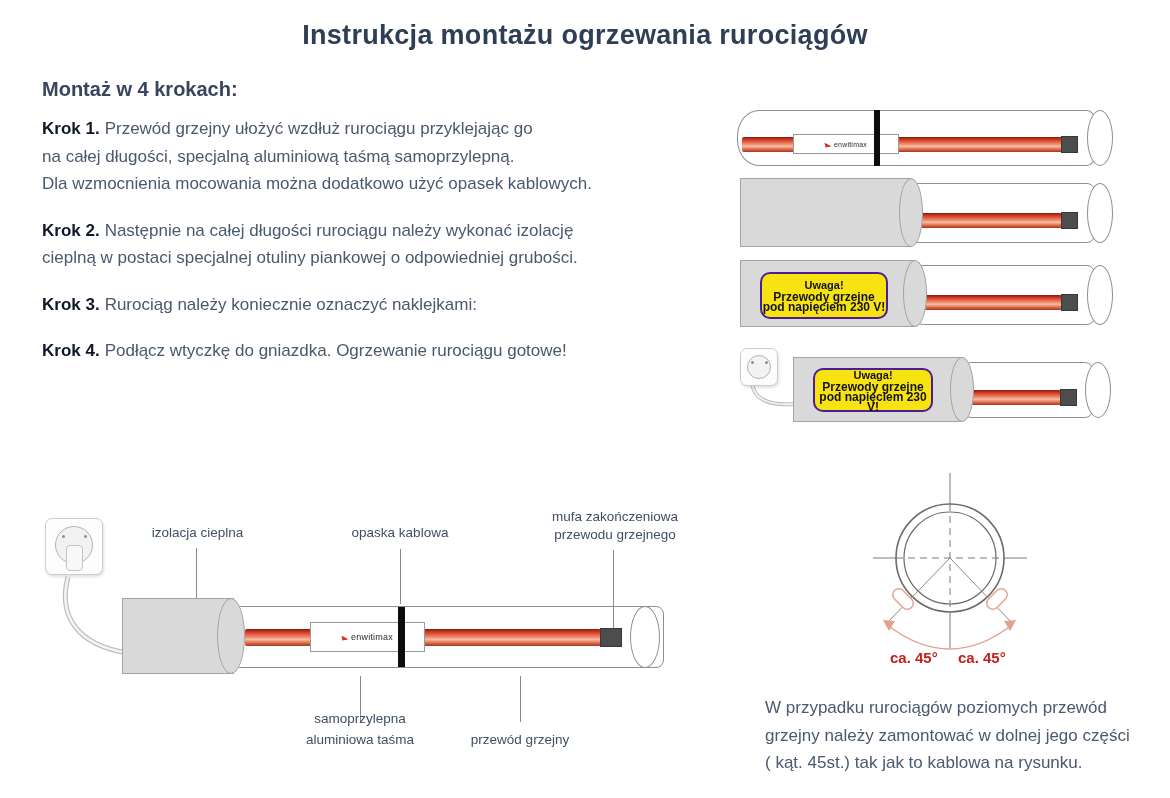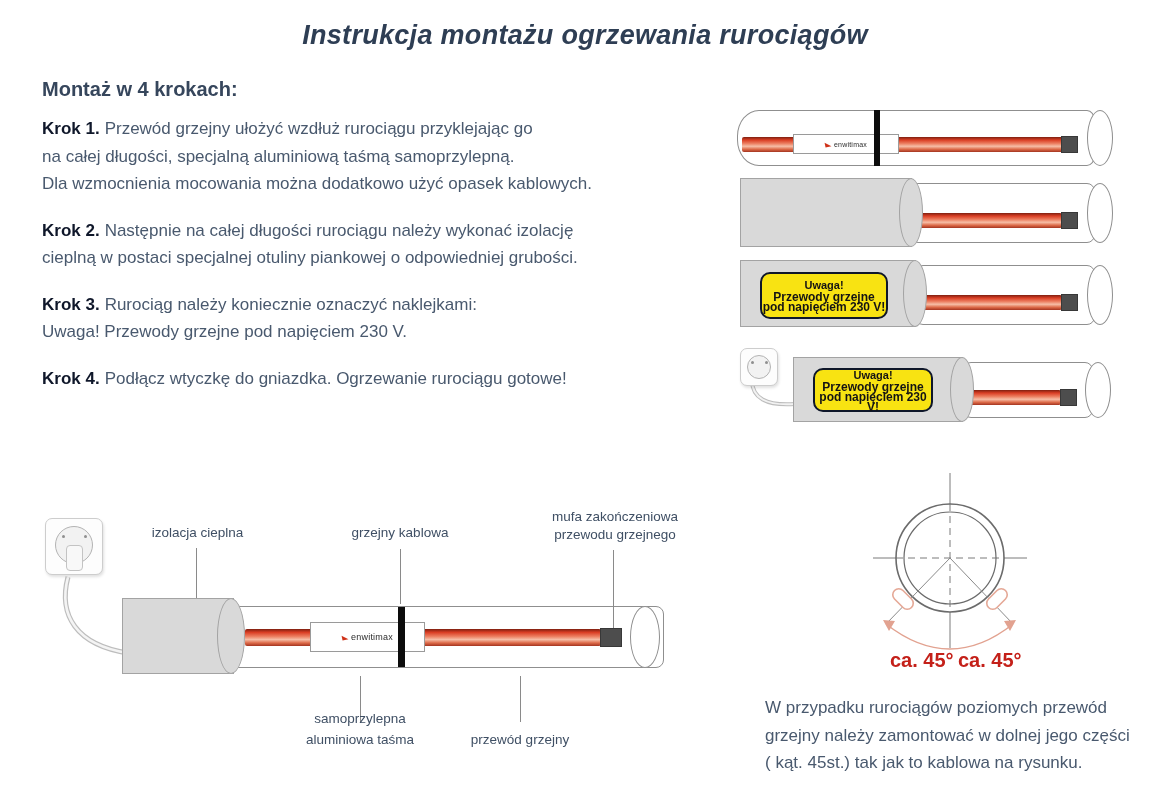--- a/index.html
+++ b/index.html
@@ -2,21 +2,21 @@
 <html><head>
 <meta charset="utf-8">
 <style>
   html,body{margin:0;padding:0;background:#fff;}
   .canvas{
     position:relative;width:1170px;height:798px;background:#ffffff;overflow:hidden;
     font-family:"Liberation Sans", sans-serif;color:#44556b;
   }
   .title{
     position:absolute;top:20px;left:0;right:0;text-align:center;
-    font-size:27px;font-weight:700;color:#2e3e54;letter-spacing:.3px;font-style:italic;
+    font-size:27px;font-weight:700;color:#2e3e54;letter-spacing:.3px;
   }
   
   .steps{position:absolute;left:42px;top:78px;width:650px;}
   .steps-heading{font-size:20px;font-weight:700;color:#36465c;margin:0 0 14px 0;}
   .step{margin:0 0 19px 0;font-size:17px;line-height:27.5px;color:#49596e;}
   .step-label{font-weight:700;color:#0f172a;margin-right:5px;}
   
   .abs{position:absolute;}
   .pipe-body{position:absolute;background:#fff;border:1.5px solid #8f8f8f;
     border-radius:22px 8px 8px 22px / 26px 10px 10px 26px;box-sizing:border-box;}
@@ -25,33 +25,33 @@
     background:linear-gradient(to bottom,#7e1f10,#da3e24 20%,#ed8365 45%,#f6bda6 62%,#dd6a48 82%,#a33420);}
   .muff{position:absolute;background:#4d4d4d;border:1px solid #383838;box-sizing:border-box;}
   .tape{position:absolute;background:#fff;border:1px solid #9a9a9a;box-sizing:border-box;
     display:flex;align-items:center;justify-content:center;gap:3px;}
   .brand-mark{width:0;height:0;border-style:solid;border-width:5px 0 0 6px;
     border-color:transparent transparent transparent #cf3118;transform:rotate(-12deg);}
   .tape-text{font-weight:400;color:#2d2d2d;letter-spacing:.2px;}
   .tie{position:absolute;background:#0c0c0c;}
   .insulation{position:absolute;background:#d9d9d9;border:1px solid #a3a3a3;box-sizing:border-box;}
   .insul-endcap{position:absolute;background:#d9d9d9;border:1px solid #a3a3a3;border-radius:50%;box-sizing:border-box;}
-  .sticker{position:absolute;background:#f8e312;border:2px solid #0f172a;border-radius:10px;
+  .sticker{position:absolute;background:#f8e312;border:2px solid #4c1d95;border-radius:10px;
     display:flex;flex-direction:column;align-items:center;justify-content:center;
     color:#141414;text-align:center;box-sizing:border-box;}
   .sticker .s1{font-weight:700;font-size:11px;line-height:13px;}
   .sticker .s2{font-weight:700;font-size:12px;line-height:10px;}
   .socket{position:absolute;background:#fdfdfd;border:1.5px solid #cdcdcd;border-radius:7px;
     box-shadow:1px 2px 3px rgba(0,0,0,.12);box-sizing:border-box;}
   .socket-circle{position:absolute;border:1.5px solid #b3b3b3;border-radius:50%;background:#f2f2f2;box-sizing:border-box;}
   .socket-hole{position:absolute;width:3px;height:3px;background:#8f8f8f;border-radius:50%;}
   .plug{position:absolute;background:#f8f8f8;border:1.5px solid #c3c3c3;border-radius:4px;box-sizing:border-box;}
   .leader{position:absolute;width:1px;background:#8a8a8a;}
   .dlabel{position:absolute;font-size:13.5px;line-height:17px;color:#3f4f64;text-align:center;}
-  .angle{position:absolute;color:#c42019;font-weight:700;font-size:20px;}
+  .angle{position:absolute;color:#c42019;font-weight:700;font-size:15px;}
   .caption{position:absolute;left:765px;top:694px;width:370px;font-size:17px;line-height:27.5px;color:#49596e;}
 </style>
 </head>
 <body>
 
 <div class="canvas">
 
   <div class="title">Instrukcja montażu ogrzewania rurociągów</div>
 
   <div class="steps">
@@ -60,21 +60,20 @@
       <div><strong class="step-label">Krok 1.</strong><span>Przewód grzejny ułożyć wzdłuż rurociągu przyklejając go</span></div>
       <div>na całej długości, specjalną aluminiową taśmą samoprzylepną.</div>
       <div>Dla wzmocnienia mocowania można dodatkowo użyć opasek kablowych.</div>
     </div>
     <div class="step">
       <div><strong class="step-label">Krok 2.</strong><span>Następnie na całej długości rurociągu należy wykonać izolację</span></div>
       <div>cieplną w postaci specjalnej otuliny piankowej o odpowiedniej grubości.</div>
     </div>
     <div class="step">
       <div><strong class="step-label">Krok 3.</strong><span>Rurociąg należy koniecznie oznaczyć naklejkami:</span></div>
-      <div>Uwaga! Przewody grzejne pod napięciem 230 V.</div>
     </div>
     <div class="step">
       <div><strong class="step-label">Krok 4.</strong><span>Podłącz wtyczkę do gniazdka. Ogrzewanie rurociągu gotowe!</span></div>
     </div>
   </div>
 
   <div class="pipe-body" style="left:737px;top:110px;width:358px;height:56px;"></div>
   <div class="pipe-endcap" style="left:1087px;top:110px;width:26px;height:56px;"></div>
   <div class="cable" style="left:742px;top:137px;width:336px;height:15px;"></div>
   <div class="muff" style="left:1061px;top:136px;width:17px;height:17px;"></div>
@@ -141,21 +140,21 @@
   <div class="tape" style="left:310px;top:622px;width:115px;height:30px;">
     <span class="brand-mark"></span>
     <span class="tape-text" style="font-size:9px;">enwitimax</span>
   </div>
   <div class="tie" style="left:398px;top:607px;width:7px;height:60px;"></div>
   <div class="insulation" style="left:122px;top:598px;width:112px;height:76px;"></div>
   <div class="insul-endcap" style="left:217px;top:598px;width:28px;height:76px;"></div>
 
   <div class="dlabel" style="left:130px;top:524px;width:135px;">izolacja cieplna</div>
   <div class="leader" style="left:196px;top:548px;height:50px;"></div>
-  <div class="dlabel" style="left:340px;top:524px;width:120px;">grzejny kablowa</div>
+  <div class="dlabel" style="left:340px;top:524px;width:120px;">opaska kablowa</div>
   <div class="leader" style="left:400px;top:549px;height:55px;"></div>
   <div class="dlabel" style="left:545px;top:508px;width:140px;">mufa zakończeniowa</div>
   <div class="dlabel" style="left:545px;top:526px;width:140px;">przewodu grzejnego</div>
   <div class="leader" style="left:613px;top:550px;height:78px;"></div>
   <div class="leader" style="left:360px;top:676px;height:46px;"></div>
   <div class="dlabel" style="left:292px;top:731px;width:136px;">aluminiowa taśma</div>
   <div class="dlabel" style="left:292px;top:710px;width:136px;">samoprzylepna</div>
   <div class="leader" style="left:520px;top:676px;height:46px;"></div>
   <div class="dlabel" style="left:455px;top:731px;width:130px;">przewód grzejny</div>
 

